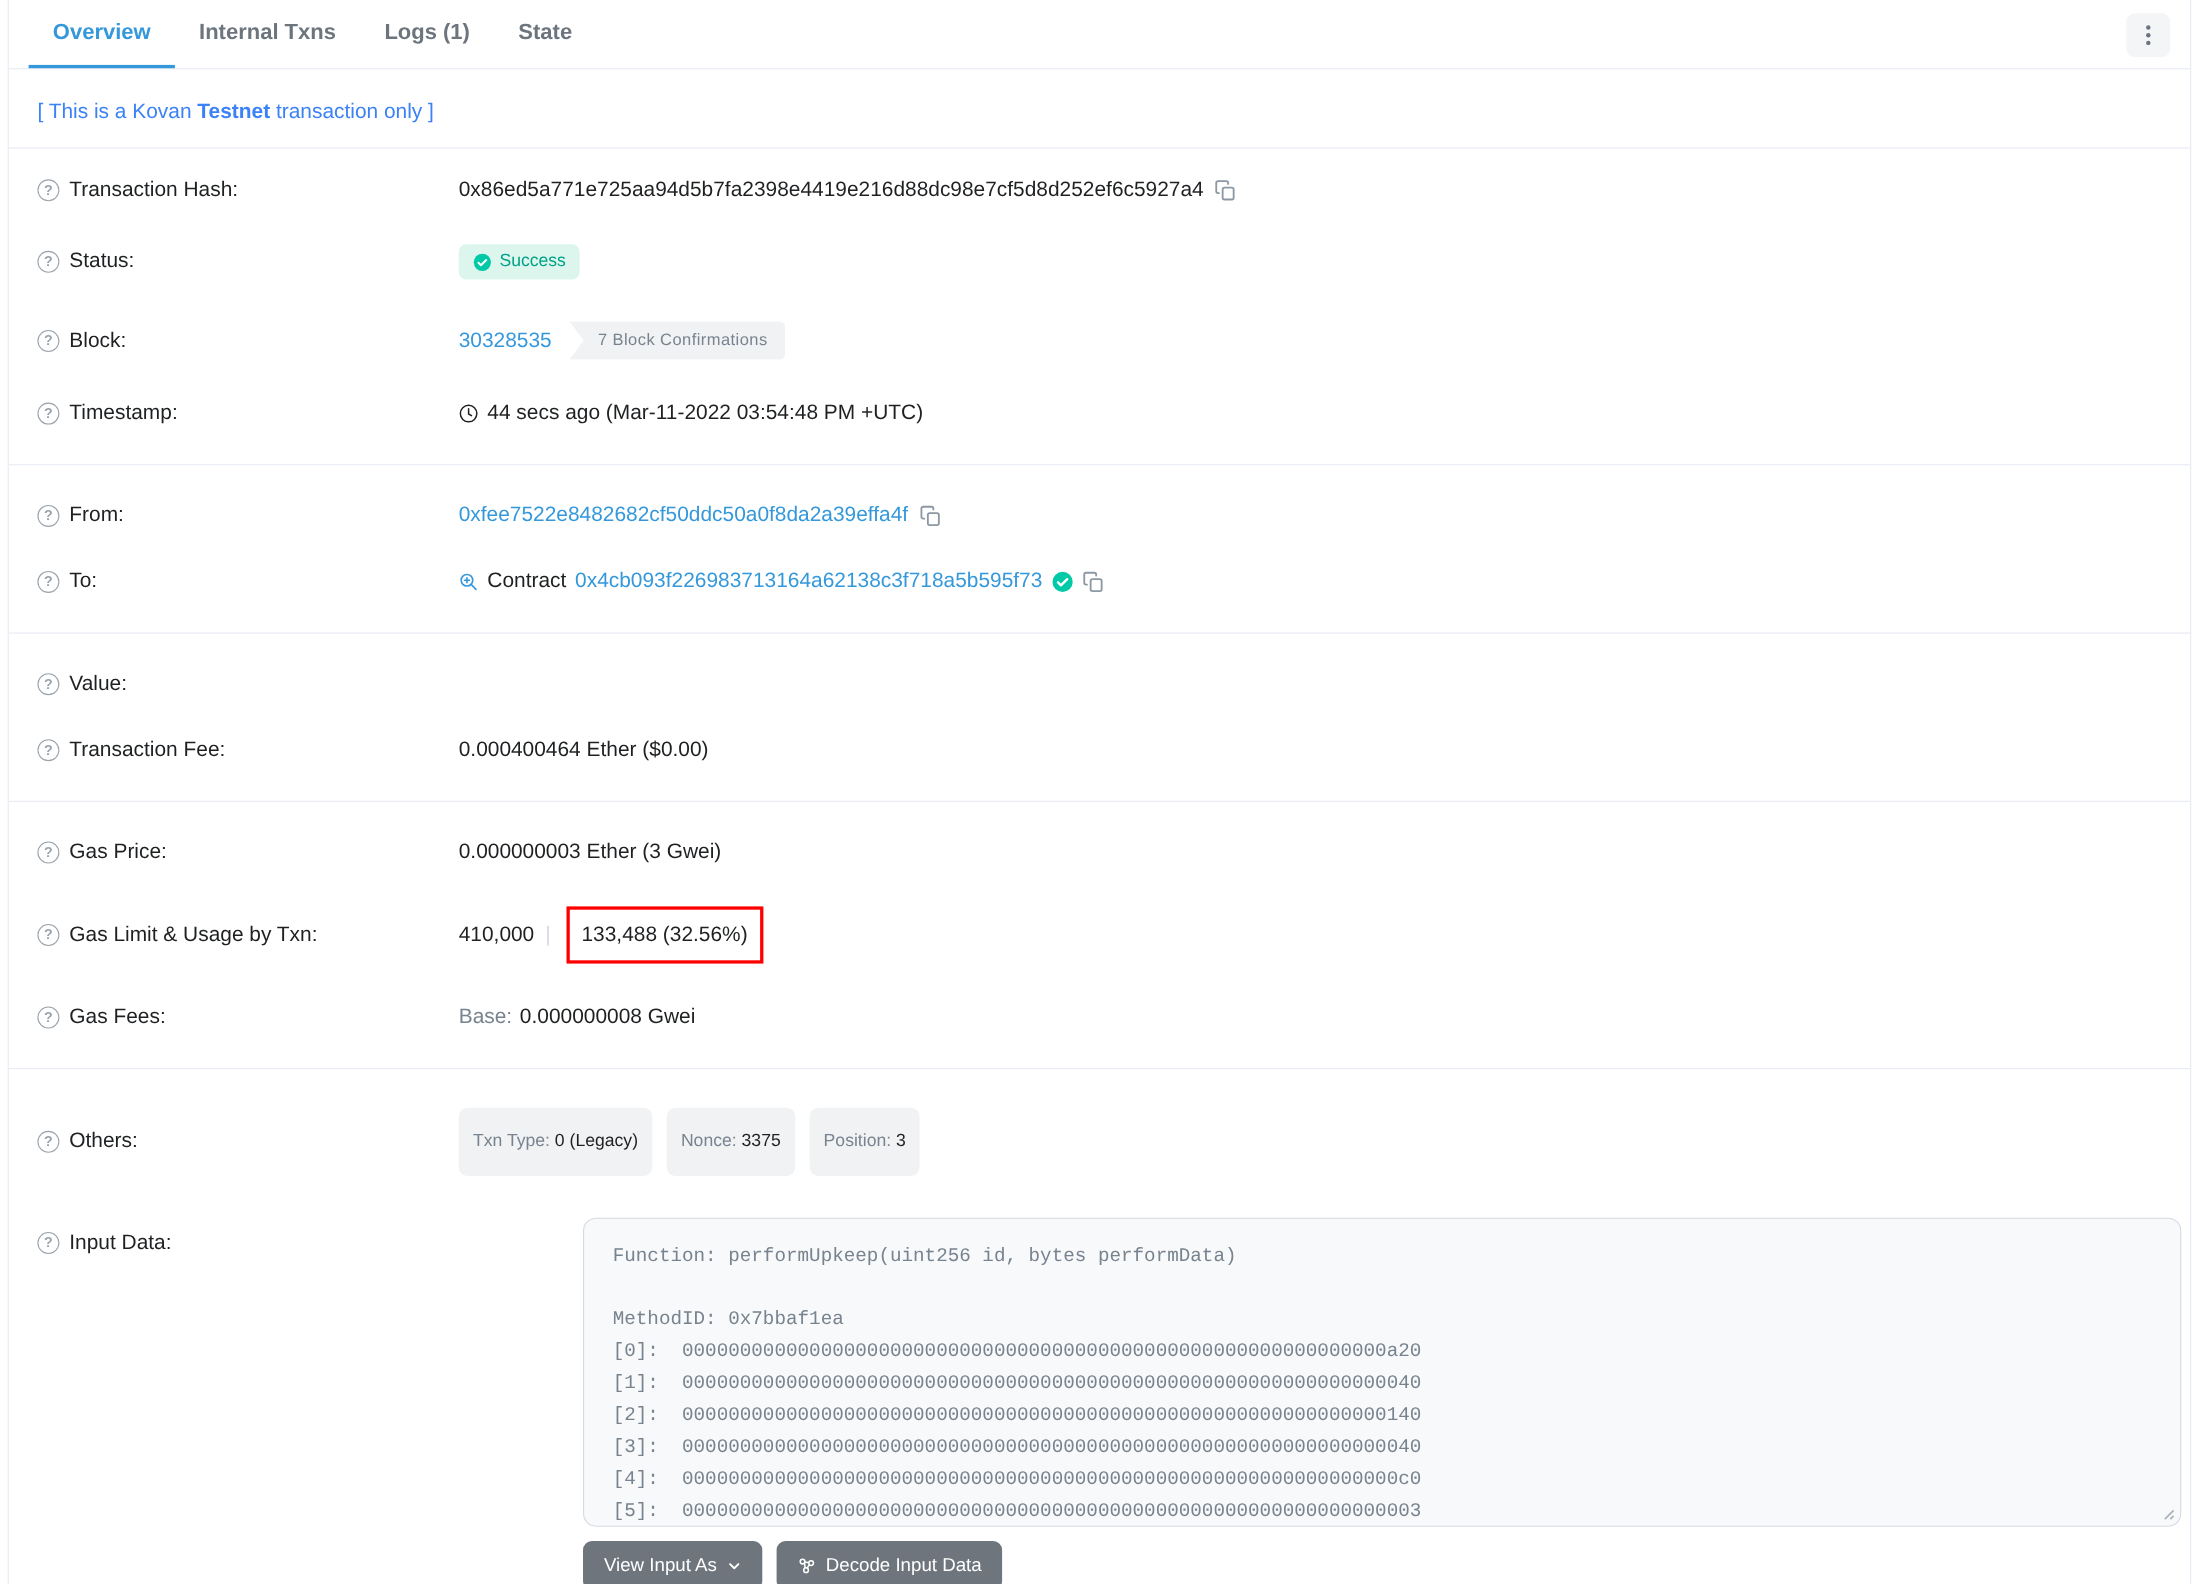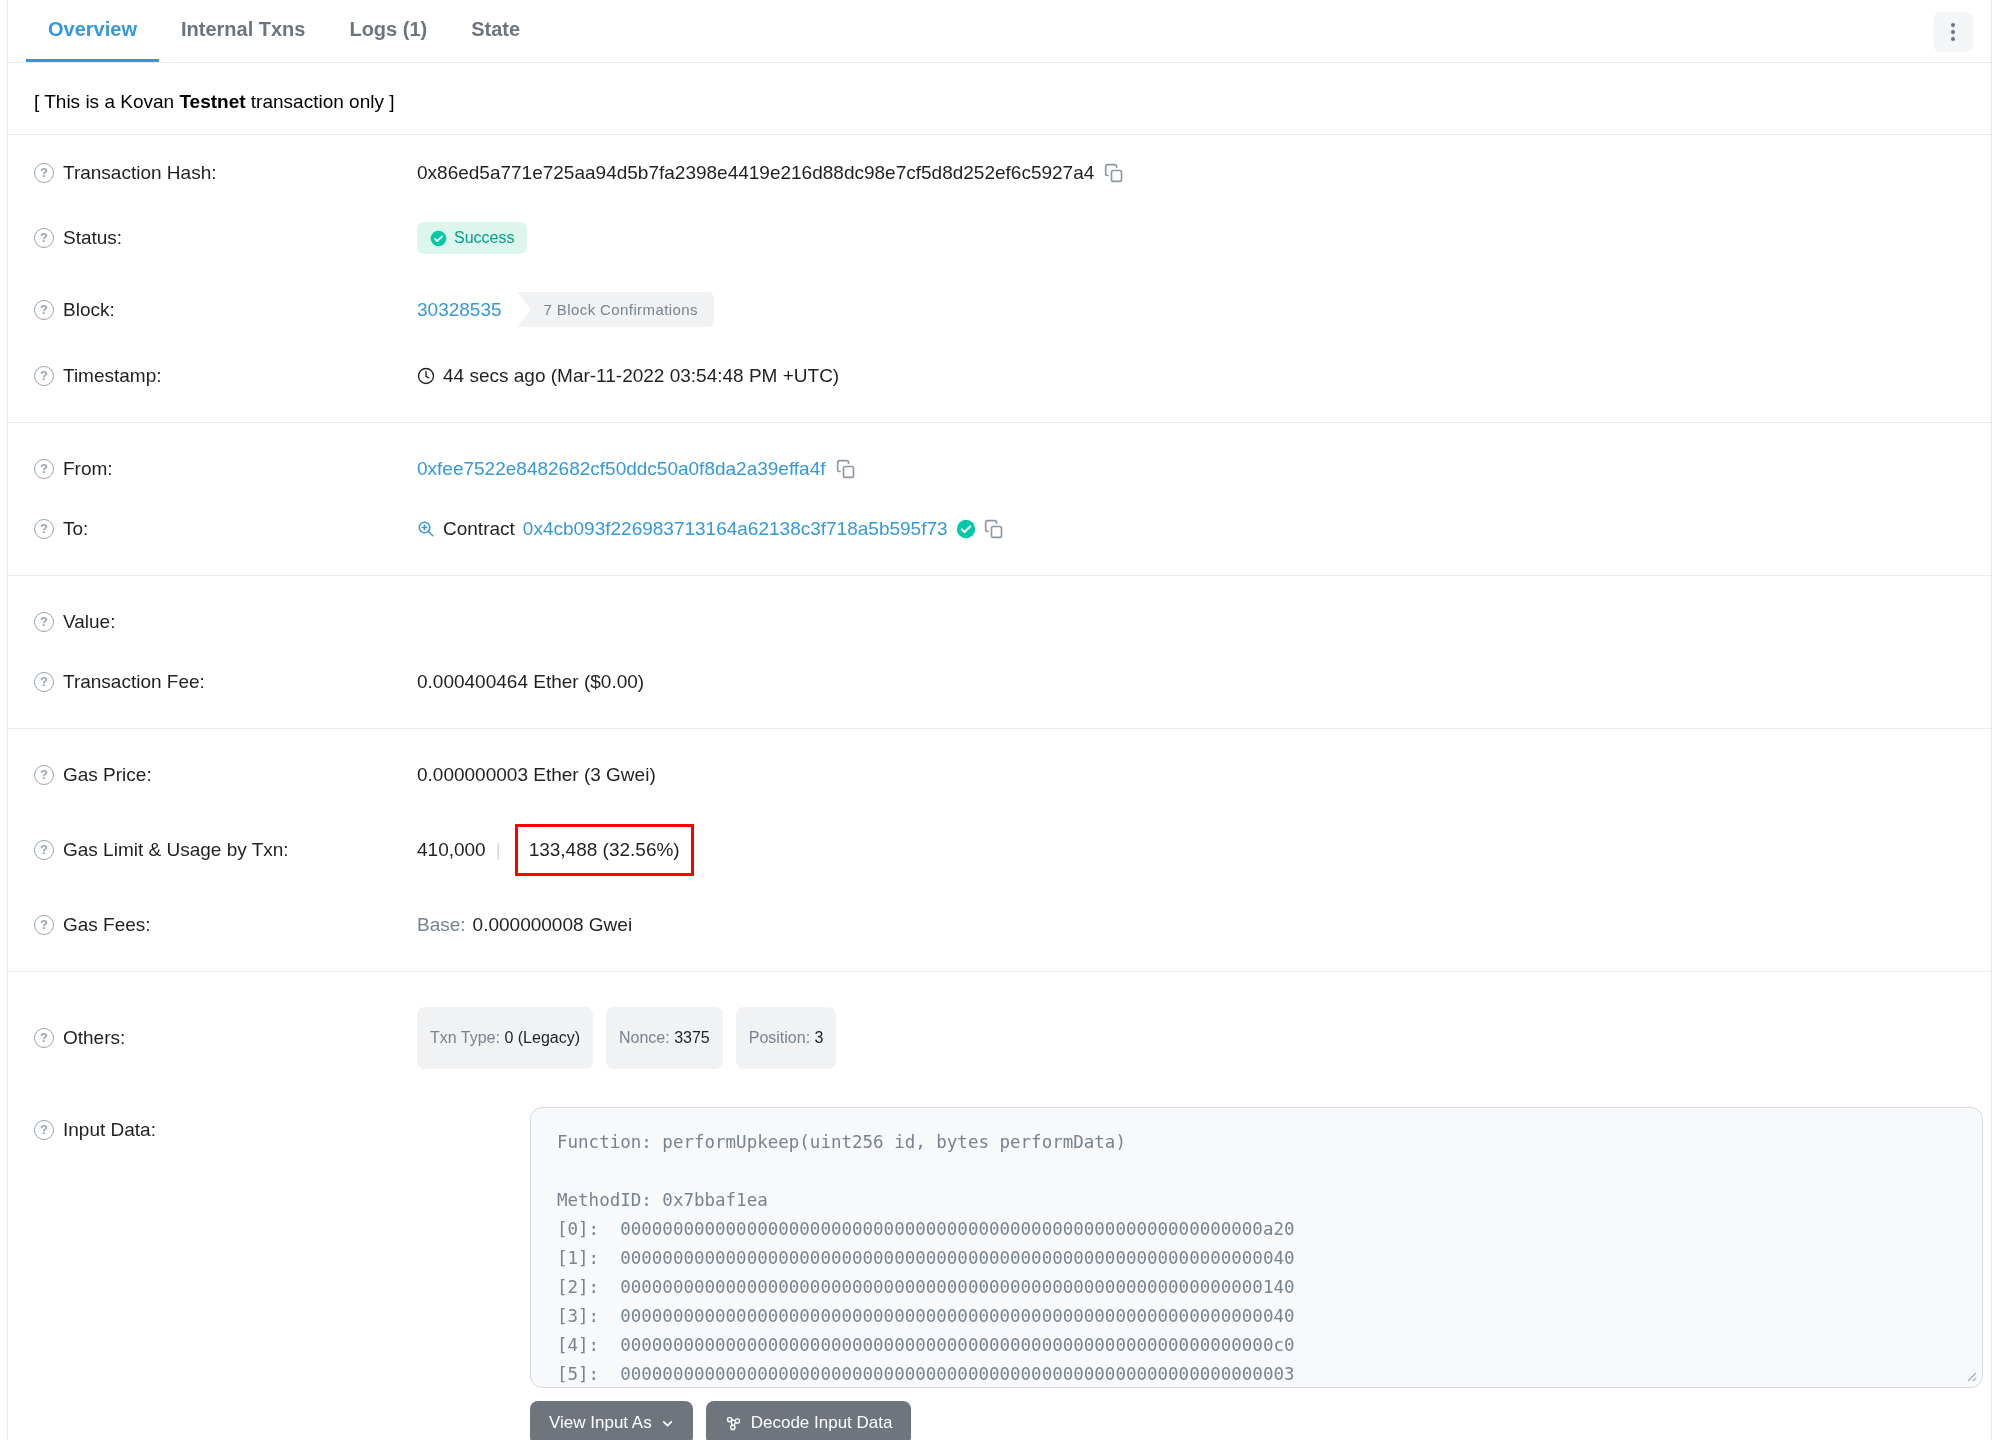--- a/index.html
+++ b/index.html
@@ -23,21 +23,21 @@
     font-size:20px; font-weight:600; color:#6c757e; border-bottom:3px solid transparent;
   }
   .tab.active { color:#3498db; font-weight:700; border-bottom-color:#3498db; }
   .kebab-btn {
     position:absolute; right:18px; top:12px; width:40px; height:40px;
     background:#f4f5f6; border:none; border-radius:8px; cursor:pointer;
     display:flex; flex-direction:column; align-items:center; justify-content:center; gap:3px;
   }
   .kebab-btn .dot { width:4px; height:4px; border-radius:50%; background:#6b7280; }
   
-  .notice { padding:28px 26px 0; color:#000000; font-size:19px; }
+  .notice { padding:28px 26px 0; color:#3b82f6; font-size:19px; }
   .notice b { font-weight:700; }
   hr.div { border:none; border-top:1px solid #e7eaf3; margin:21px 0 0; }
   hr.div.mid { margin:8px 0; }
   
   .group { padding:8px 0; }
   .drow { display:flex; align-items:center; padding:19px 26px; }
   .drow.top { align-items:flex-start; }
   .label-col { width:383px; flex:0 0 383px; display:flex; align-items:center; gap:9px; }
   .help-icon {
     width:20px; height:20px; border:1.5px solid #9aa4ae; border-radius:50%;
@@ -73,21 +73,21 @@
     font-size:19px; color:#1e2022; white-space:nowrap;
   }
   
   .input-wrap { margin-left:113px; flex:1; }
   .code-box {
     position:relative; height:281px; overflow:hidden;
     background:#f8f9fa; border:1px solid #d5dae2; border-radius:12px;
     padding:20px 26px; color:#77838f;
     font-family:"DejaVu Sans Mono","Liberation Mono",monospace; font-size:17.5px; line-height:29px;
   }
-  .code-line { white-space:pre; min-height:29px; }
+  .code-line { white-space:pre; min-height:29px;font-family:Liberation Mono, monospace; }
   .resize-grip { position:absolute; right:5px; bottom:5px; }
   .btn-row { display:flex; gap:13px; margin-top:13px; }
   .btn {
     display:inline-flex; align-items:center; gap:9px;
     background:#6e757c; color:#fff; border:none; border-radius:8px; cursor:pointer;
     font-family:inherit; font-size:17px; padding:12px 19px;
   }
   svg { display:block; }
 </style>
 </head>

